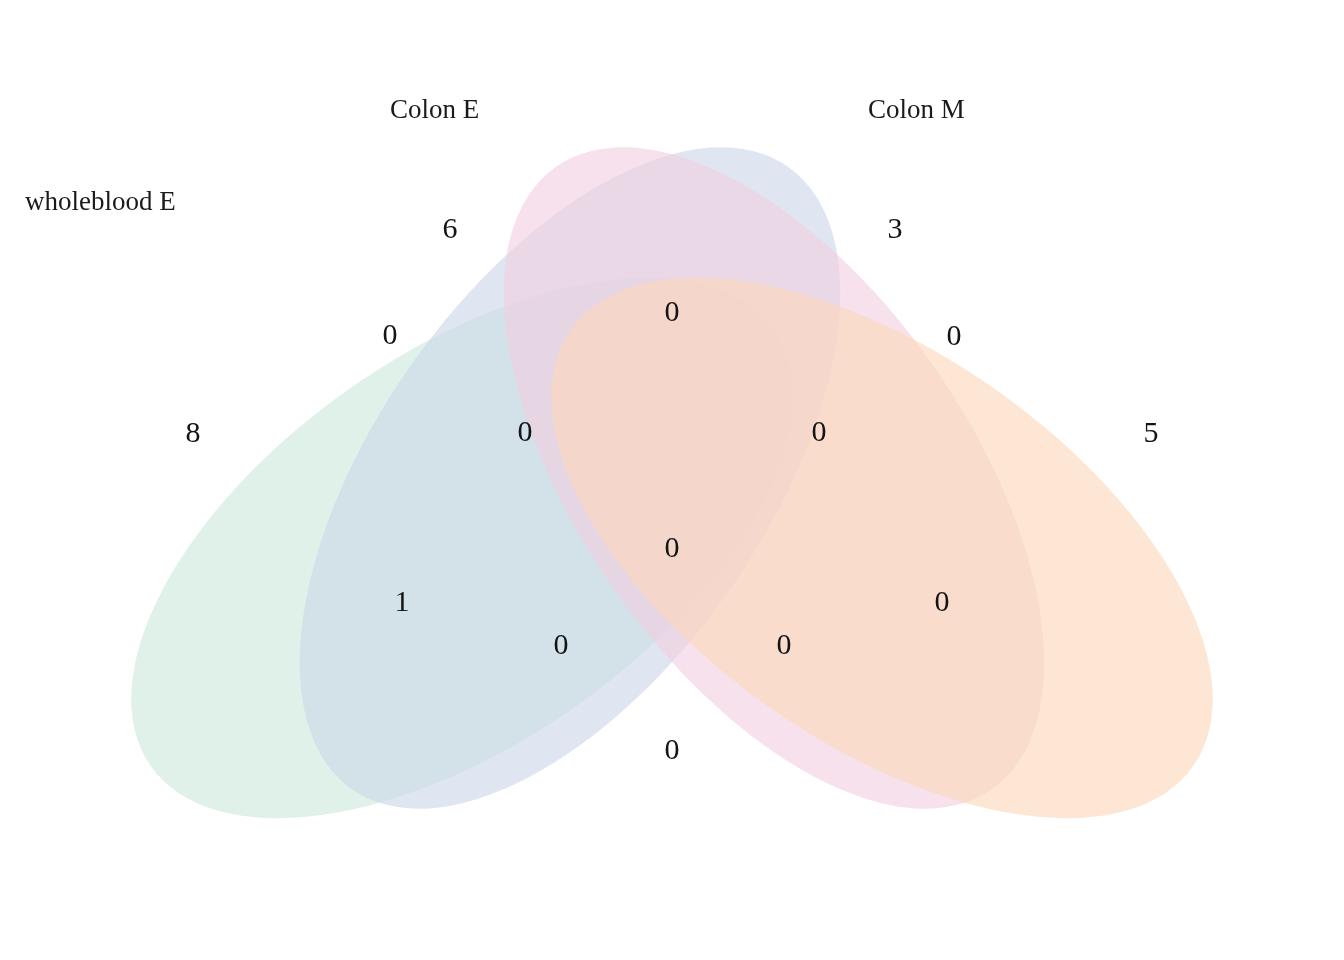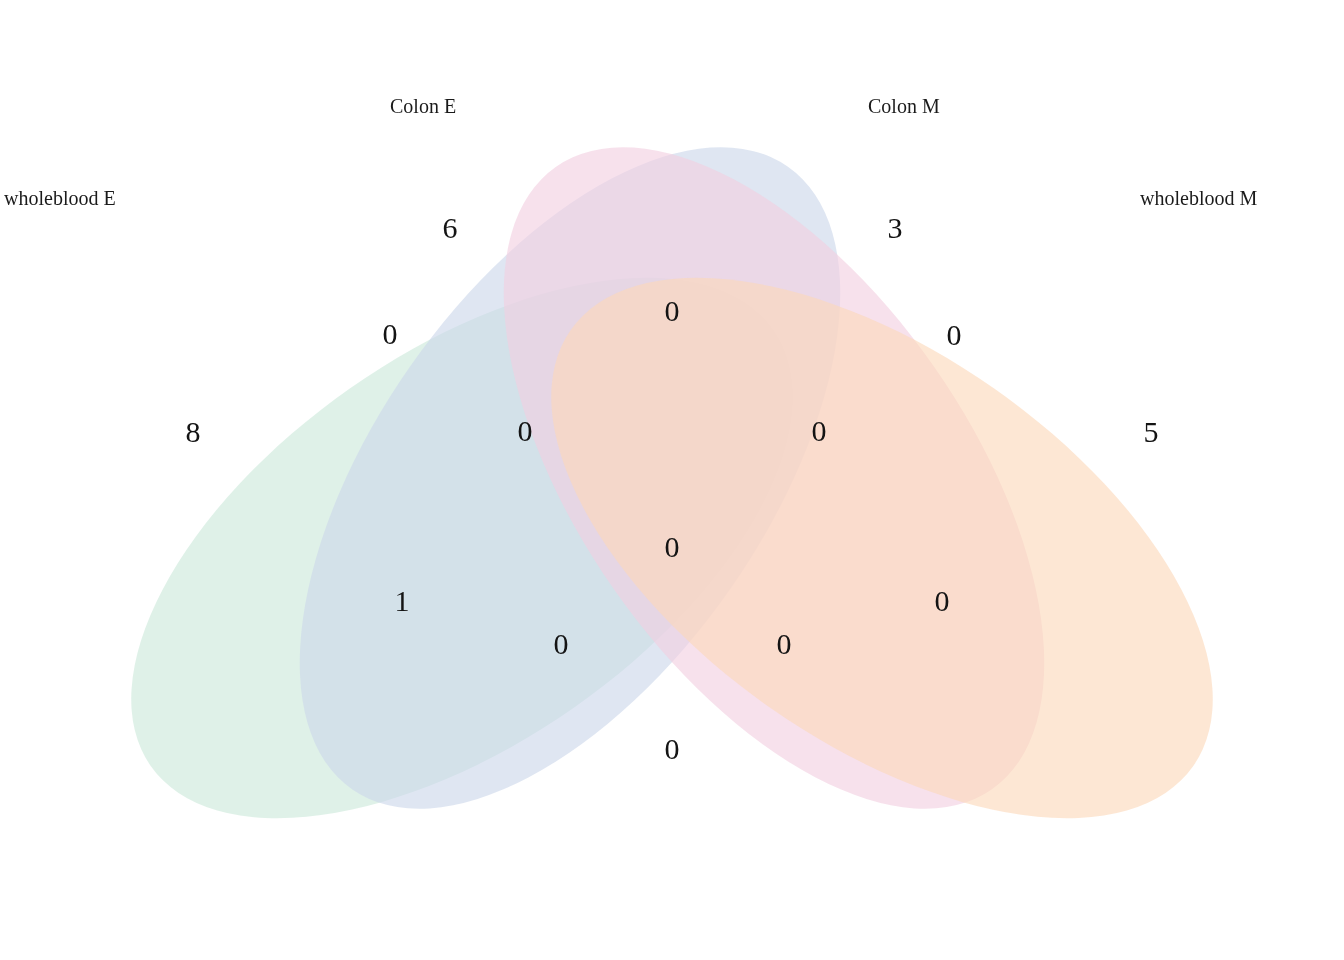--- a/index.html
+++ b/index.html
@@ -19,21 +19,21 @@
   }
   #venn-svg {
     position: absolute;
     left: 0;
     top: 0;
     width: 1344px;
     height: 960px;
   }
   .set-label {
     position: absolute;
-    font-size: 20px;
+    font-size: 27px;
     color: #1a1a1a;
     white-space: nowrap;
     font-family: "Liberation Serif", "DejaVu Serif", serif;
     line-height: 1;
   }
   .region-count {
     position: absolute;
     font-size: 30px;
     color: #141414;
     white-space: nowrap;
@@ -49,24 +49,23 @@
 
   <svg id="venn-svg" viewBox="0 0 1344 960">
     <g>
       <ellipse cx="462" cy="548" rx="380" ry="195" transform="rotate(-35 462 548)" fill="#cce9da" fill-opacity="0.62" stroke="none"></ellipse>
       <ellipse cx="570" cy="478" rx="380" ry="195" transform="rotate(-55 570 478)" fill="#ccd6ea" fill-opacity="0.62" stroke="none"></ellipse>
       <ellipse cx="774" cy="478" rx="380" ry="195" transform="rotate(55 774 478)" fill="#f2cfe0" fill-opacity="0.62" stroke="none"></ellipse>
       <ellipse cx="882" cy="548" rx="380" ry="195" transform="rotate(35 882 548)" fill="#fbd9ba" fill-opacity="0.62" stroke="none"></ellipse>
     </g>
   </svg>
 
-  <div class="set-label" id="label-0" style="left: 4px; top: 188px;">wholeblood E</div>
+  <div class="set-label" id="label-0" style="left: 25px; top: 188px;">wholeblood E</div>
   <div class="set-label" id="label-1" style="left: 390px; top: 96px;">Colon E</div>
   <div class="set-label" id="label-2" style="left: 840px; top: 96px; margin-left: 28px;">Colon M</div>
-  <div class="set-label" id="label-3" style="left: 1140px; top: 188px;">wholeblood M</div>
 
   <div id="region-layer">
       <div class="region-count" style="left: 193px; top: 432px;">8</div>
       <div class="region-count" style="left: 450px; top: 228px;">6</div>
       <div class="region-count" style="left: 895px; top: 228px;">3</div>
       <div class="region-count" style="left: 1151px; top: 432px;">5</div>
       <div class="region-count" style="left: 390px; top: 334px;">0</div>
       <div class="region-count" style="left: 672px; top: 311px;">0</div>
       <div class="region-count" style="left: 954px; top: 335px;">0</div>
       <div class="region-count" style="left: 525px; top: 431px;">0</div>

